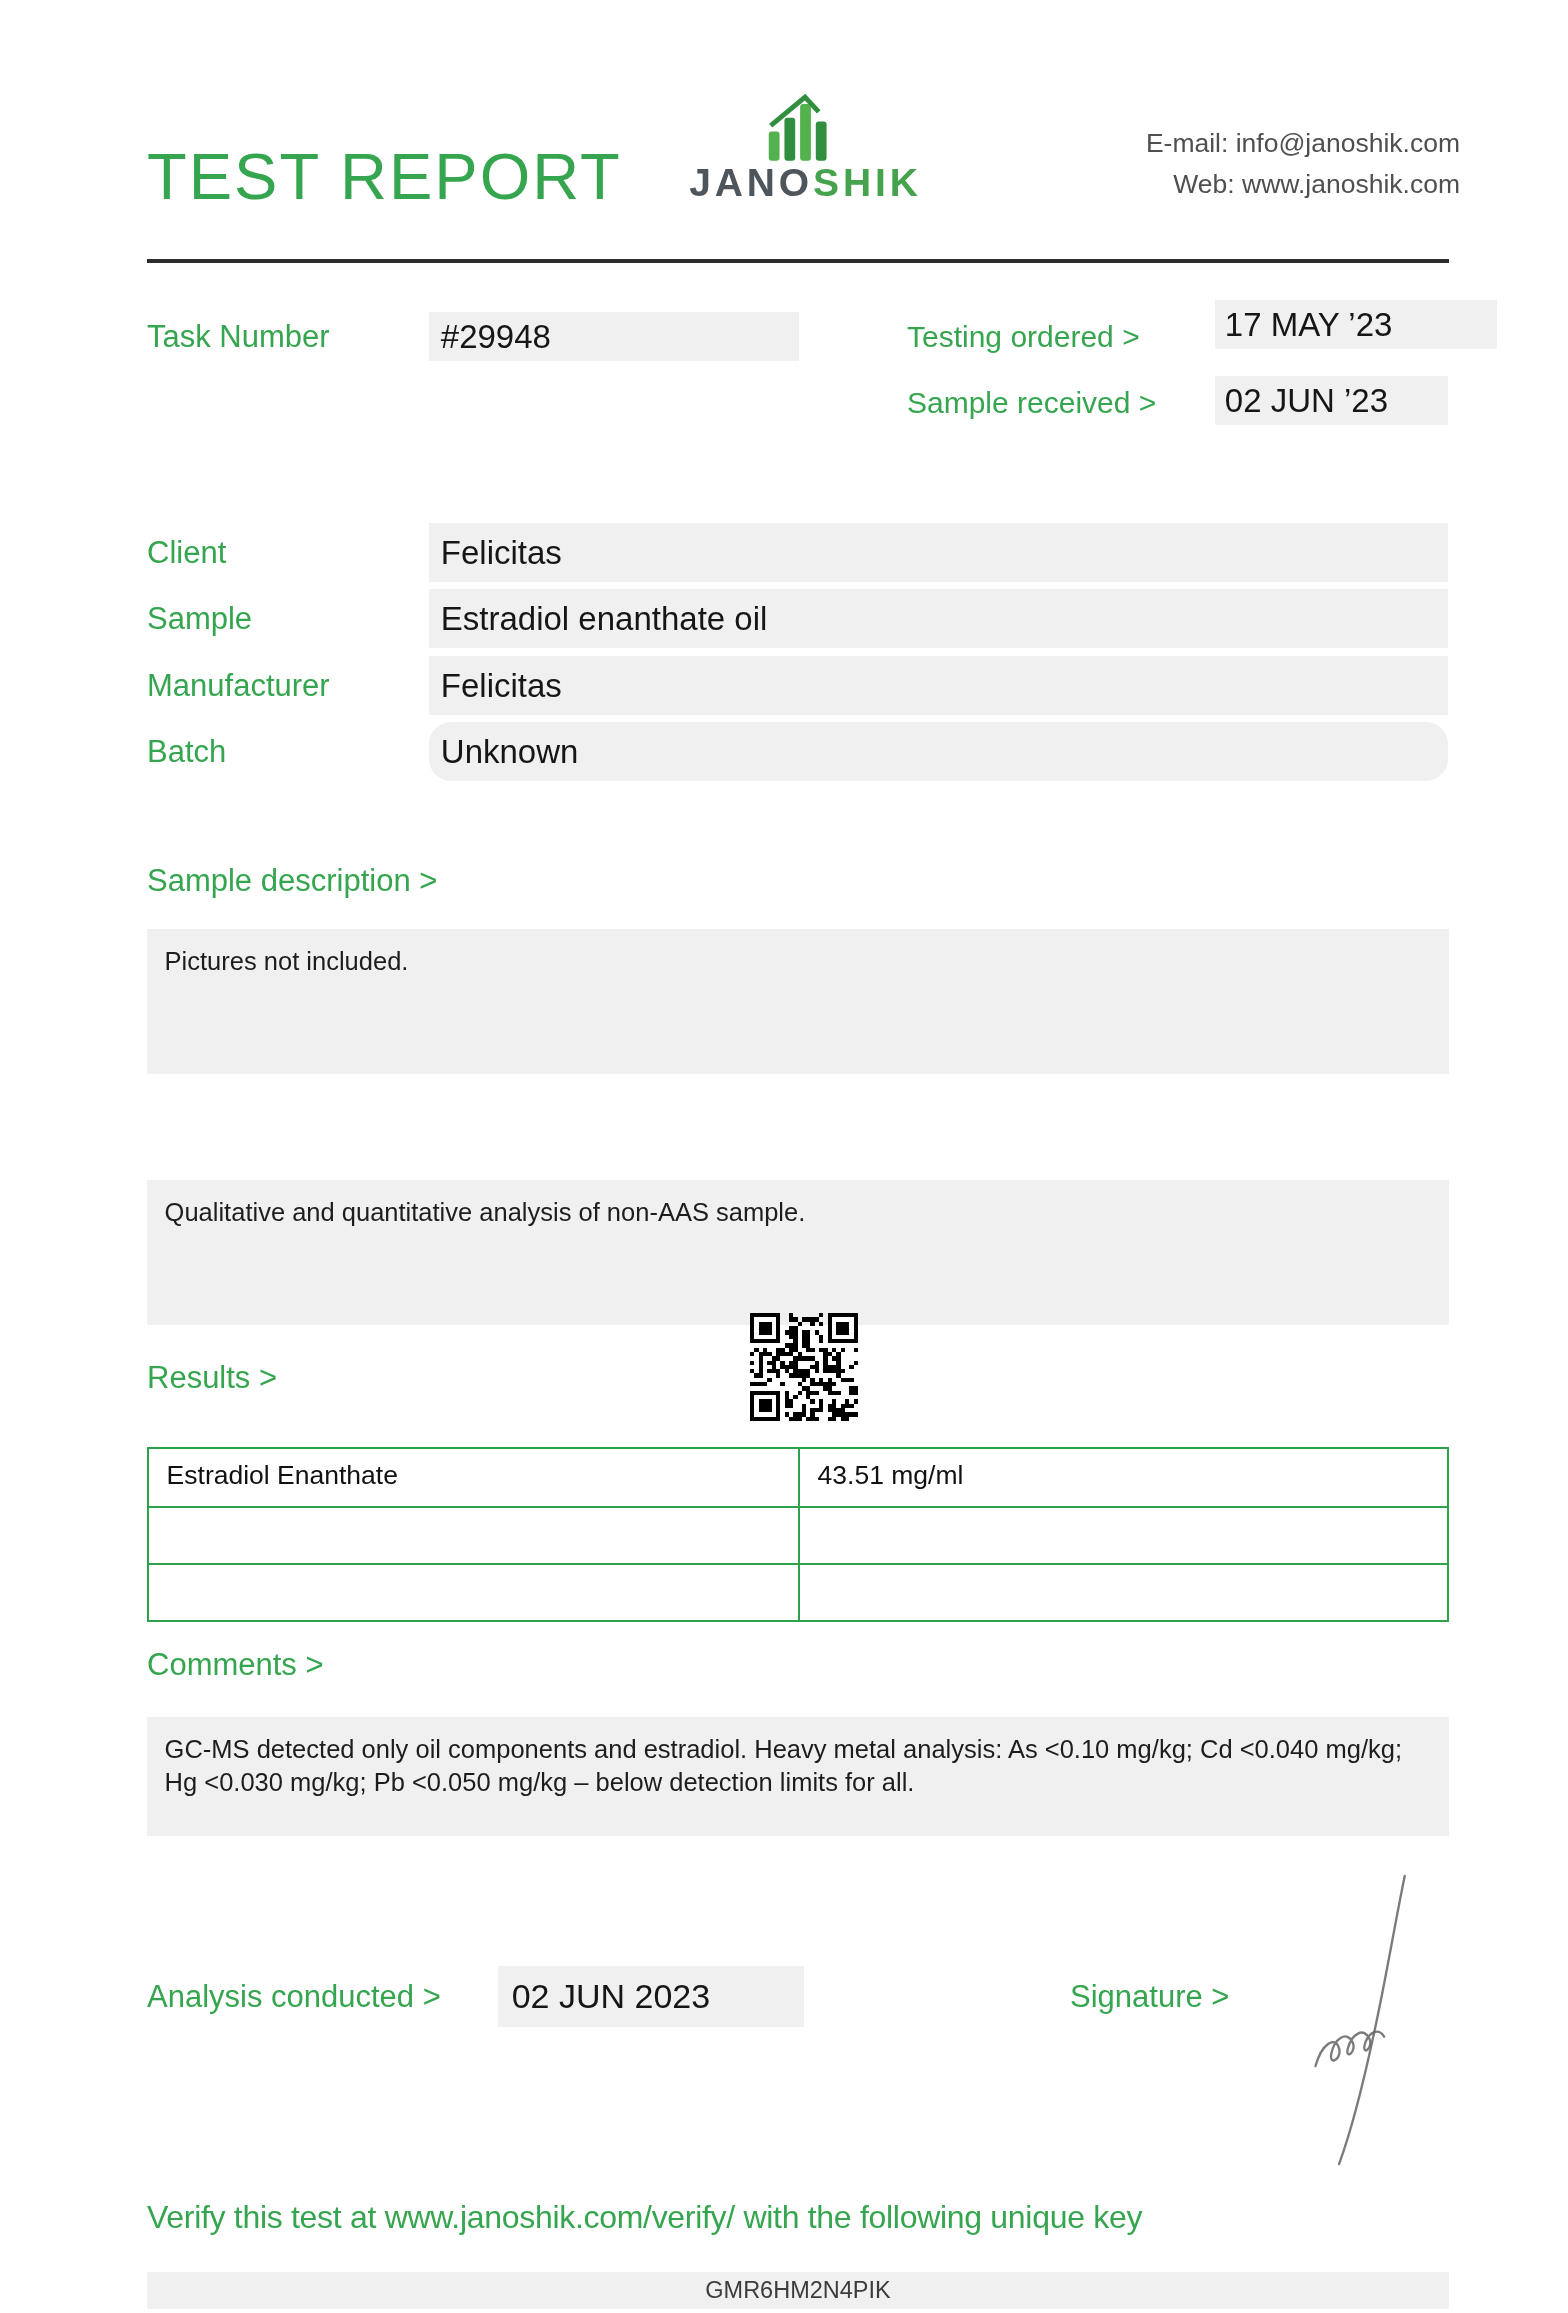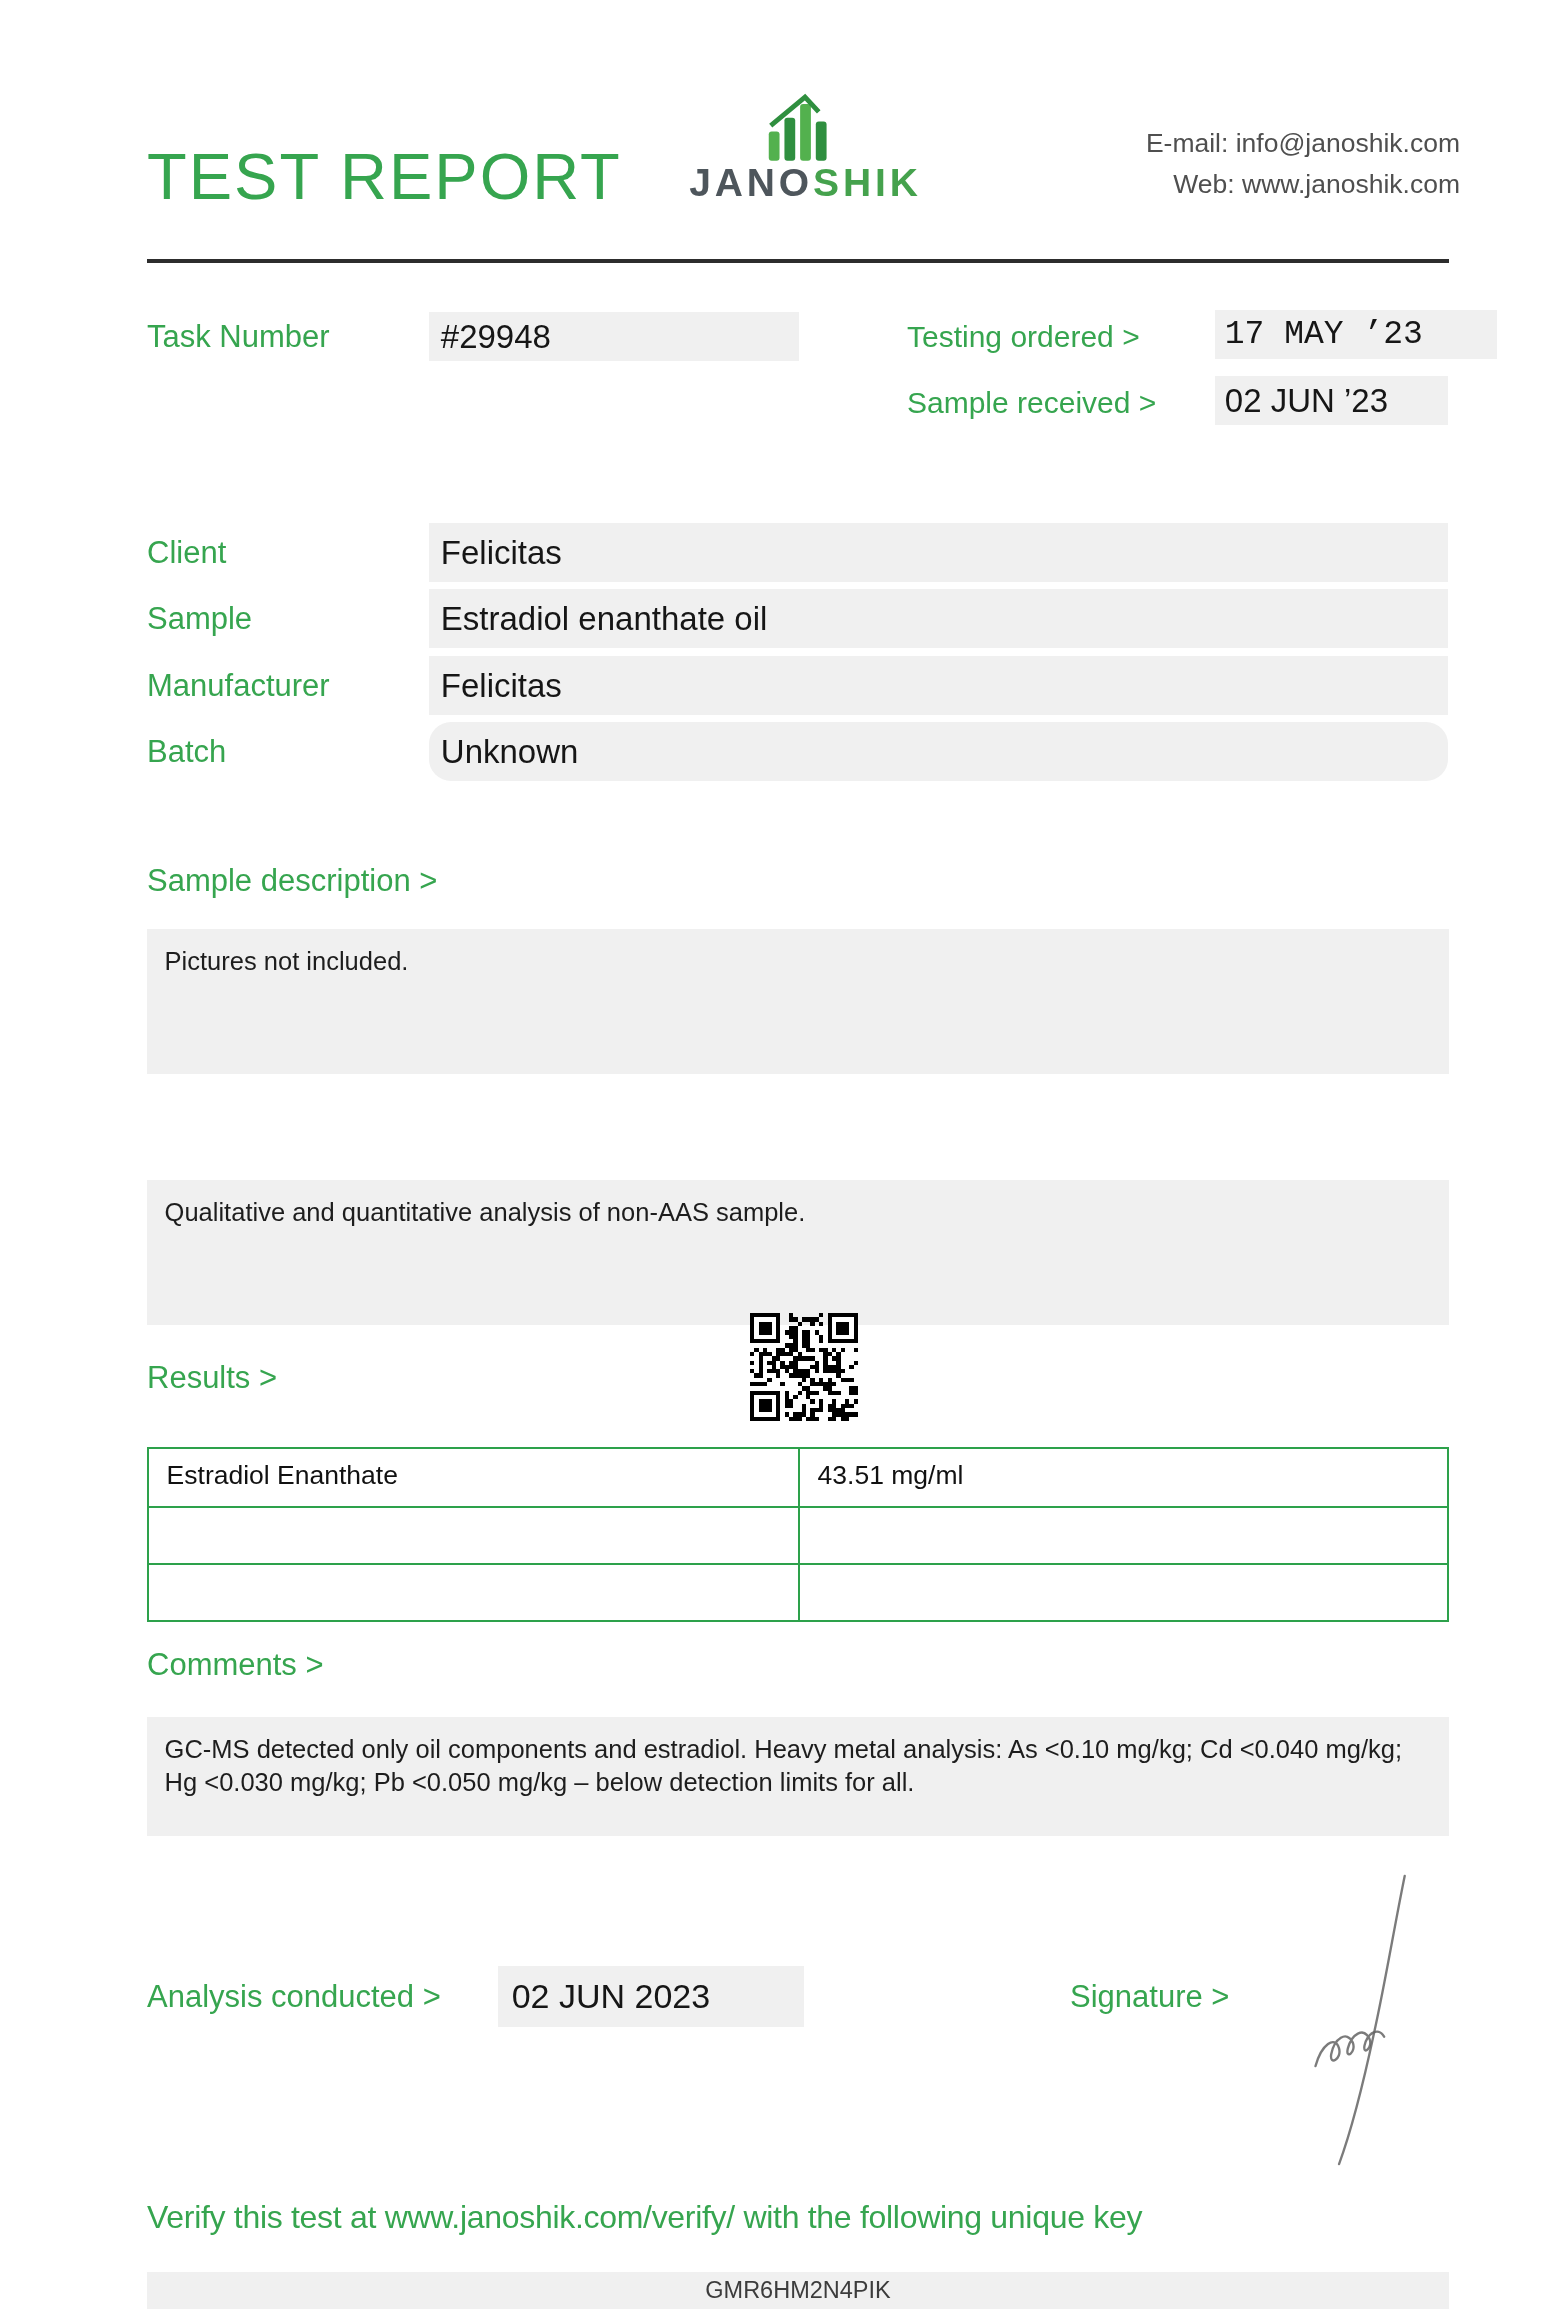--- a/index.html
+++ b/index.html
@@ -55,21 +55,21 @@
     <div><span>E-mail:</span> <span>info@janoshik.com</span></div>
     <div><span>Web:</span> <span>www.janoshik.com</span></div>
   </div>
 
   <div class="abs rule"></div>
 
   <div class="abs glabel" style="left:147px;top:312px;line-height:49px;">Task Number</div>
   <div class="abs vbox" style="left:429px;top:312px;width:370px;height:49px;font-size:33px;line-height:49px;padding-left:11.8px;">#29948</div>
 
   <div class="abs glabel" style="left:907px;top:312px;line-height:49px;font-size:30px;">Testing ordered &gt;</div>
-  <div class="abs vbox" style="left:1215px;top:310px;width:282px;height:49px;font-size:33px;line-height:49px;padding-left:9.8px;font-family:Liberation Mono, monospace;">17 MAY ’23</div>
+  <div class="abs vbox" style="left:1215px;top:300px;width:282px;height:49px;font-size:33px;line-height:49px;padding-left:9.8px;">17 MAY ’23</div>
 
   <div class="abs glabel" style="left:907px;top:378px;line-height:49px;font-size:30px;">Sample received &gt;</div>
   <div class="abs vbox" style="left:1215px;top:376px;width:233px;height:49px;font-size:33px;line-height:49px;padding-left:9.8px;">02 JUN ’23</div>
 
   <div class="abs glabel" style="left:147px;top:523px;line-height:59px;">Client</div>
   <div class="abs vbox" style="left:429px;top:523px;width:1019px;height:59px;font-size:33px;line-height:59px;padding-left:11.8px;">Felicitas</div>
 
   <div class="abs glabel" style="left:147px;top:589px;line-height:59px;">Sample</div>
   <div class="abs vbox" style="left:429px;top:589px;width:1019px;height:59px;font-size:33px;line-height:59px;padding-left:11.8px;">Estradiol enanthate oil</div>
 

